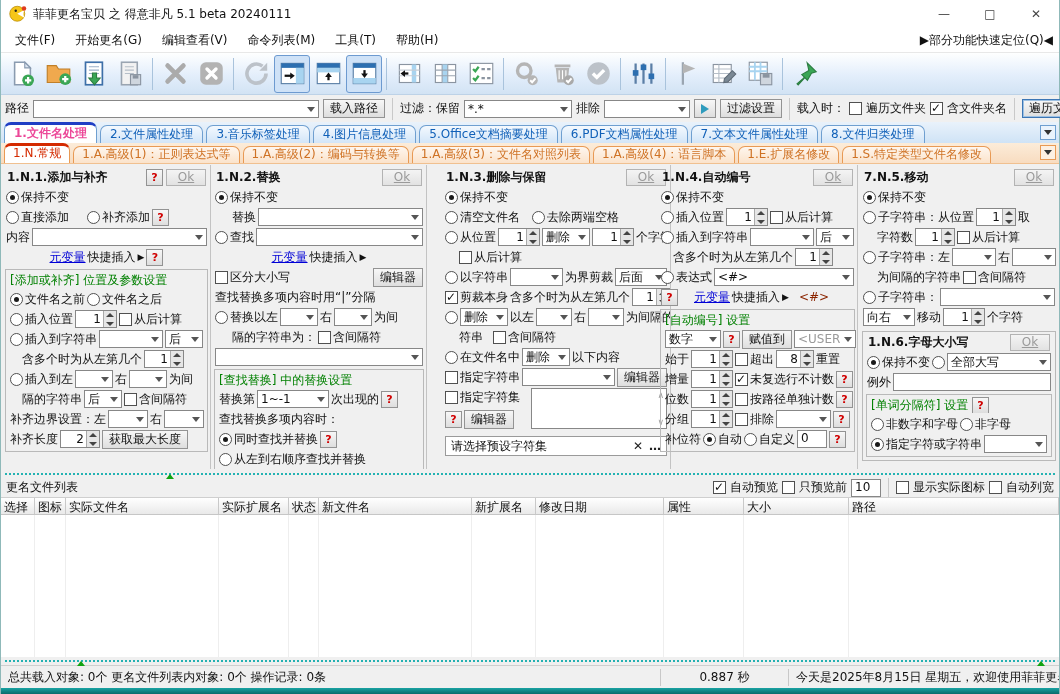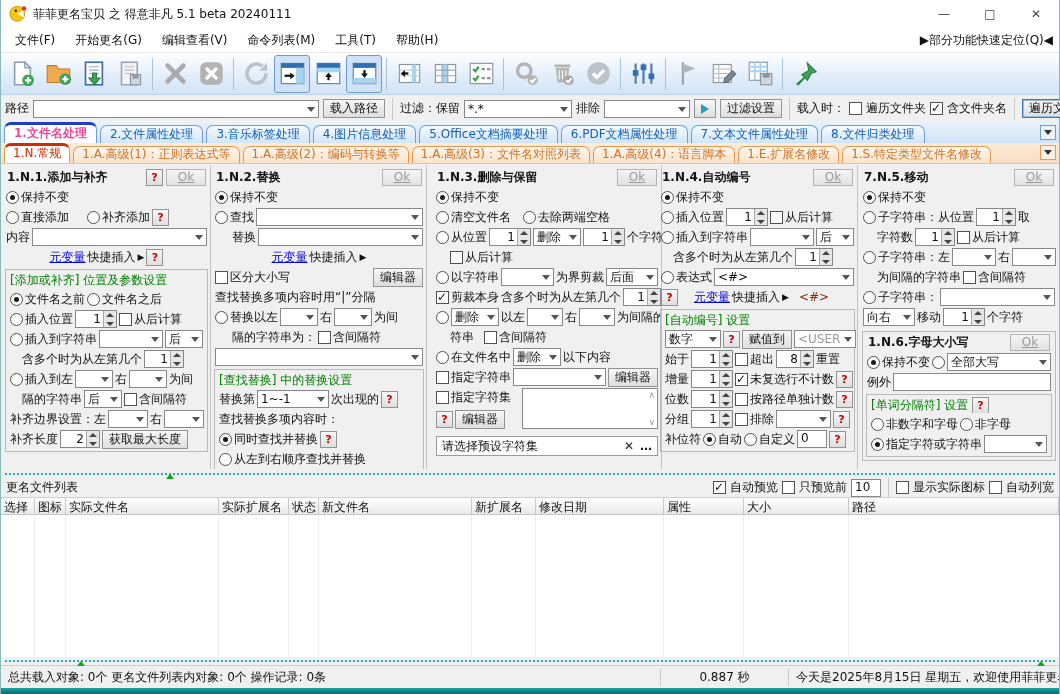--- a/index.html
+++ b/index.html
@@ -475,30 +475,30 @@
 
     <div class="panel" style="left:211px;width:215px">
       <div class="phead">
           <span class="ptitle">1.N.2.替换</span>
           <span class="okbtn">Ok</span>
         </div>
       <div class="r">
           <span class="radio on"></span>
           <span class="lbl">保持不变</span>
         </div>
-      <div class="r">
-          <span class="radio"></span>
-          <span class="lbl">查找</span>
-          <span class="combo flex1">
-            <span class="cv"></span>
-            <span class="ca"></span>
-          </span>
-        </div>
       <div class="r" style="padding-left:17px">
           <span class="lbl">替换</span>
+          <span class="combo flex1">
+            <span class="cv"></span>
+            <span class="ca"></span>
+          </span>
+        </div>
+      <div class="r">
+          <span class="radio"></span>
+          <span class="lbl">查找</span>
           <span class="combo flex1">
             <span class="cv"></span>
             <span class="ca"></span>
           </span>
         </div>
       <div class="r" style="justify-content:center">
           <span class="link">元变量</span>
           <span class="lbl">快捷插入</span>
           <span class="lbl" style="font-size:9px">▶</span>
         </div>
@@ -555,21 +555,21 @@
             <span class="lbl">同时查找并替换</span>
             <span class="qbtn">?</span>
           </div>
         <div class="r">
             <span class="radio"></span>
             <span class="lbl">从左到右顺序查找并替换</span>
           </div>
       </div>
     </div>
 
-    <div class="panel" style="left:432px;width:229px">
+    <div class="panel" style="left:441px;width:229px">
       <div class="phead">
           <span class="ptitle">1.N.3.删除与保留</span>
           <span class="okbtn">Ok</span>
         </div>
       <div class="r">
           <span class="radio on"></span>
           <span class="lbl">保持不变</span>
         </div>
       <div class="r">
           <span class="radio"></span>

